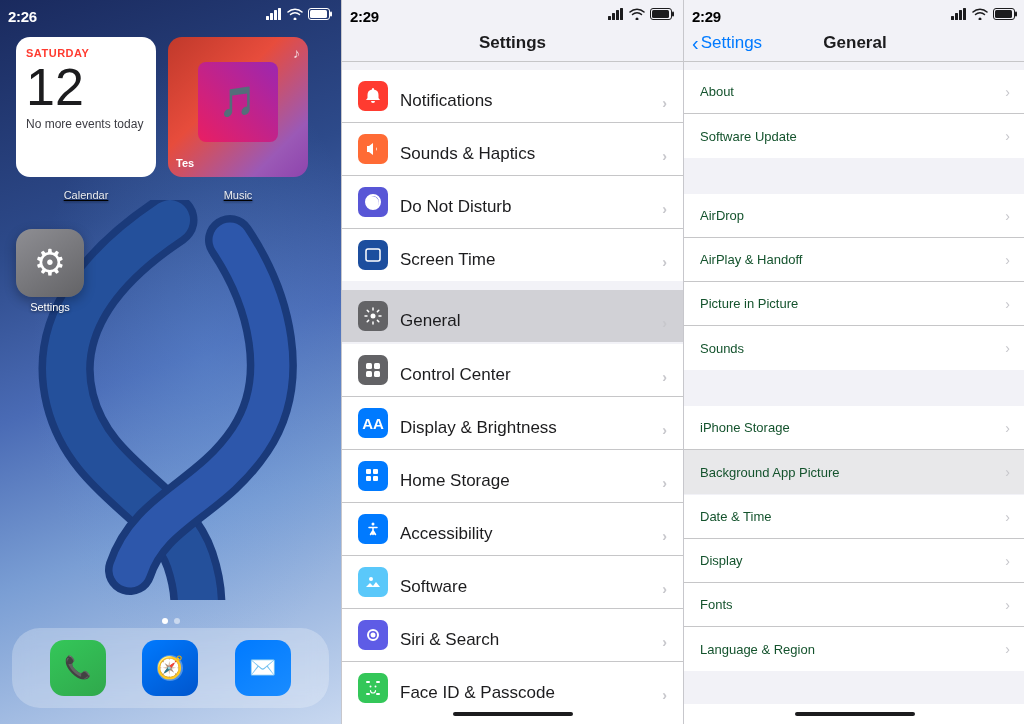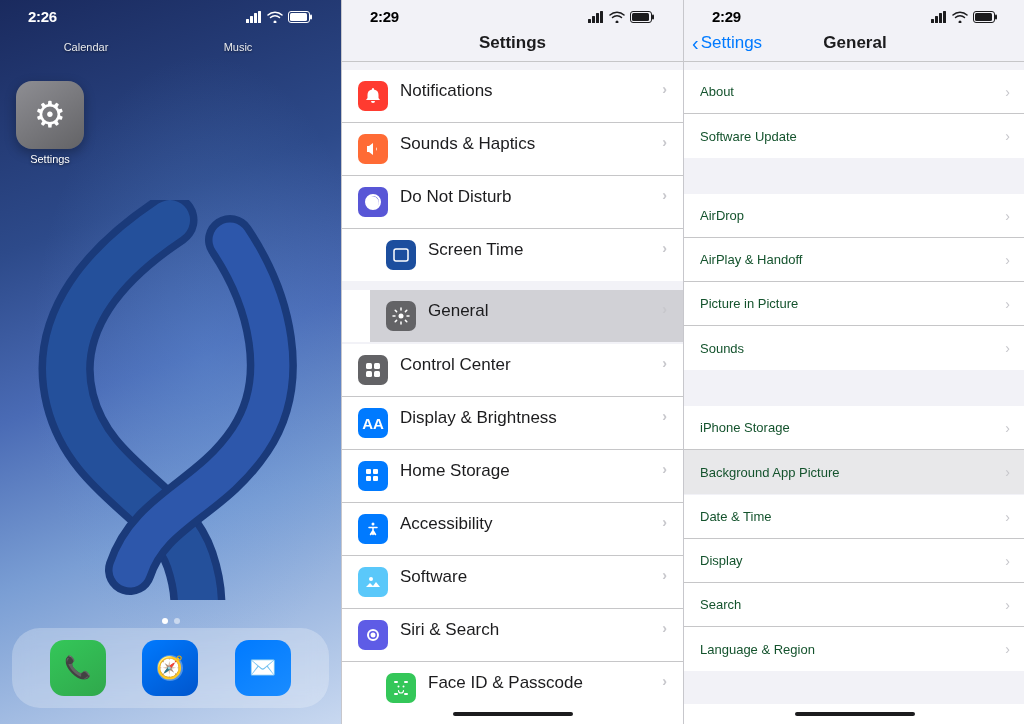--- a/index.html
+++ b/index.html
@@ -41,22 +41,22 @@
       width: 100%;
       height: 100%;
     }
 
     
     .status-bar {
       position: relative;
       z-index: 10;
       display: flex;
       justify-content: space-between;
-      align-items: center;
-      padding: 8px 28px 4px;
+      align-items: flex-start;
+      padding: 8px 8px 4px;
       color: #000;
     }
 
     .panel-settings .status-bar,
     .panel-general .status-bar {
       color: #000;
       background: #f2f2f7;
     }
 
     .panel-home .status-bar {
@@ -166,20 +166,21 @@
       color: white;
       font-size: 28px;
       margin-top: -10px;
     }
 
     
     .app-labels {
       display: flex;
       gap: 12px;
       margin-top: 4px;
+      text-decoration: underline;
     }
 
     .app-label {
       width: 140px;
       text-align: center;
       font-size: 11px;
       color: rgba(255,255,255,0.9);
       text-shadow: 0 1px 2px rgba(0,0,0,0.5);
     }
 
@@ -304,31 +305,30 @@
       overflow: hidden;
     }
 
     .settings-group {
       background: white;
       margin-bottom: 1px;
     }
 
     .settings-row {
       display: flex;
-      align-items: flex-start;
+      align-items: flex-end;
       padding: 11px 16px;
       background: white;
       border-bottom: 0.5px solid #c6c6c8;
       min-height: 44px;
       cursor: pointer;
     }
 
     .settings-row:last-child {
       border-bottom: none;
-      margin-left: 28px;
     }
 
     .settings-row.active-row {
       background: #d1d1d6;
     }
 
     .row-icon {
       width: 30px;
       height: 30px;
       border-radius: 7px;
@@ -473,20 +473,40 @@
       </svg>
       <svg width="25" height="12" viewBox="0 0 25 12" fill="none">
         <rect x="0.5" y="0.5" width="21" height="11" rx="2.5" stroke="white" stroke-width="1"></rect>
         <rect x="22" y="3.5" width="2" height="5" rx="1" fill="white"></rect>
         <rect x="2" y="2" width="17" height="8" rx="1.5" fill="white"></rect>
       </svg>
     </div>
   </div>
 
   <div class="home-content">
+    <div class="widgets-row">
+
+      <div class="widget-calendar">
+        <div class="widget-cal-header">SATURDAY</div>
+        <div class="widget-cal-date">12</div>
+        <div class="widget-cal-subtitle">No more events today</div>
+      </div>
+
+      <div class="widget-music">
+        <div class="widget-music-icon">♪</div>
+        <div class="widget-music-art">
+          <div class="widget-music-art-inner">
+            <svg width="50" height="50" viewBox="0 0 50 50">
+              <text x="25" y="35" text-anchor="middle" font-size="30" fill="white">🎵</text>
+            </svg>
+          </div>
+        </div>
+        <div class="widget-music-title">Tes</div>
+      </div>
+    </div>
 
     <div class="app-labels">
       <div class="app-label">Calendar</div>
       <div class="app-label">Music</div>
     </div>
   </div>
 
   <div class="settings-icon-container">
     <div class="app-icon-settings">
       <span class="settings-gear">⚙</span>
@@ -788,21 +808,21 @@
     <div style="background:white;">
       <div class="general-row">
         <span class="general-row-label">Date &amp; Time</span>
         <span class="general-chevron">›</span>
       </div>
       <div class="general-row">
         <span class="general-row-label">Display</span>
         <span class="general-chevron">›</span>
       </div>
       <div class="general-row">
-        <span class="general-row-label">Search</span>
+        <span class="general-row-label">Fonts</span>
         <span class="general-chevron">›</span>
       </div>
       <div class="general-row">
         <span class="general-row-label">Language &amp; Region</span>
         <span class="general-chevron">›</span>
       </div>
     </div>
   </div>
 
   <div class="bottom-indicator">

